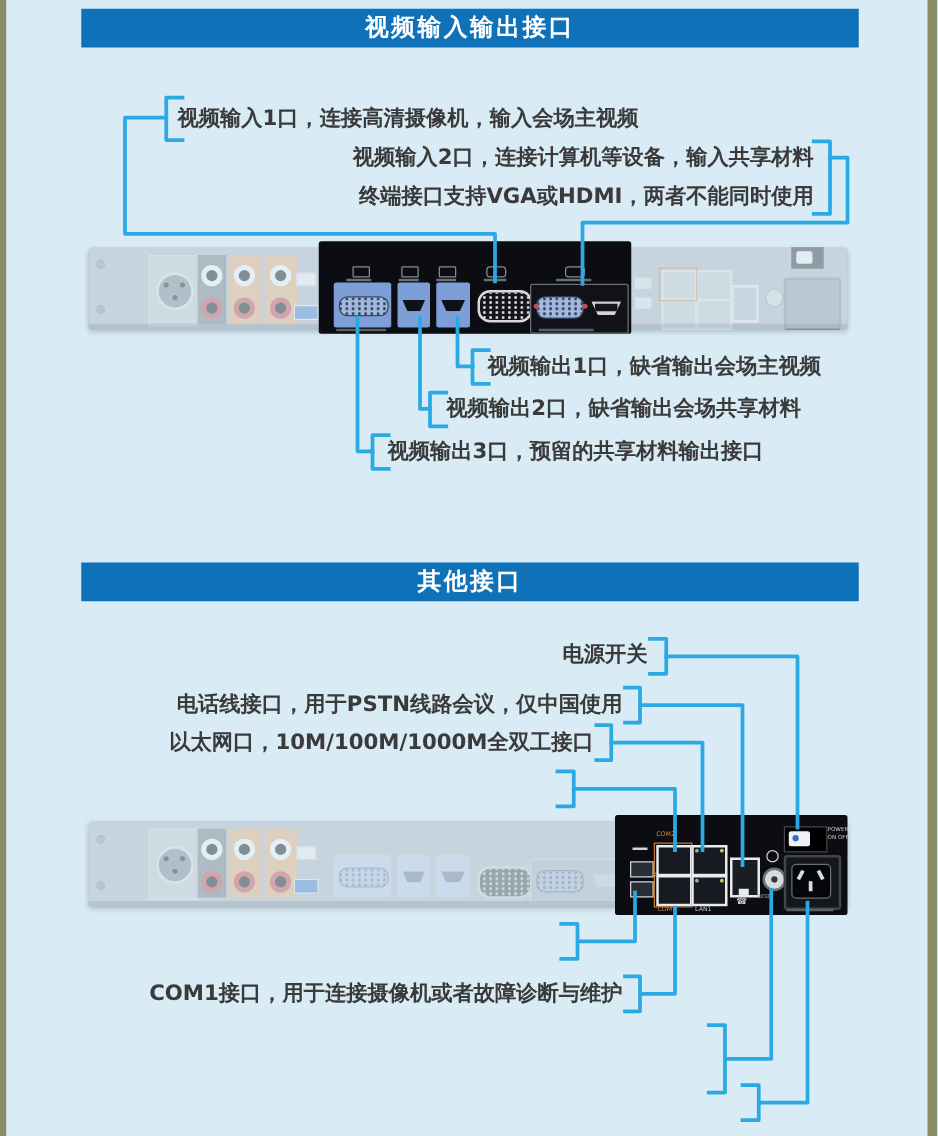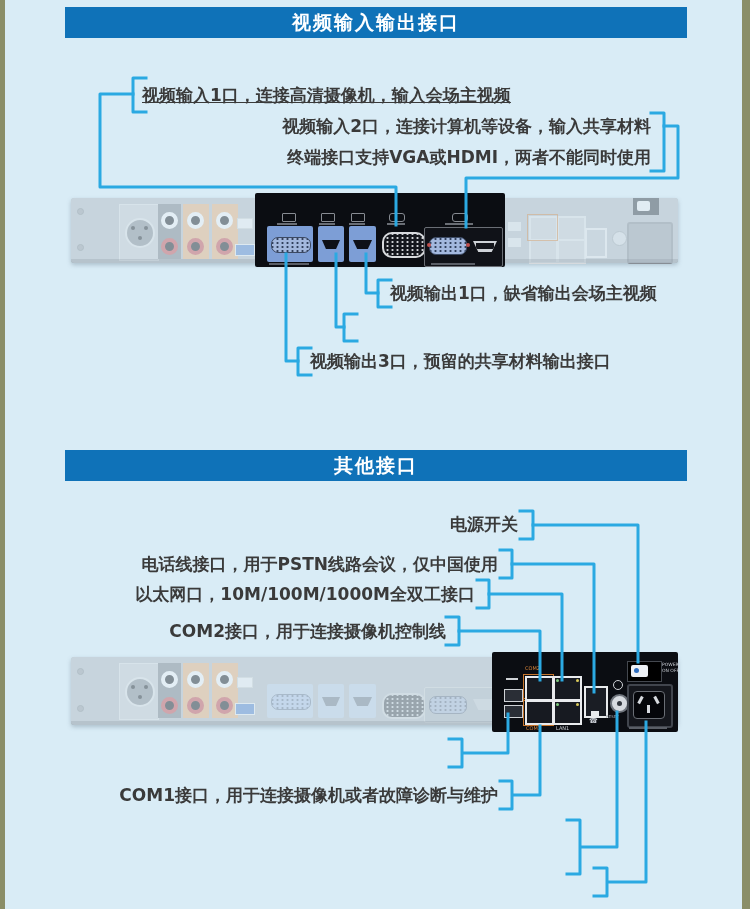--- a/index.html
+++ b/index.html
@@ -44,32 +44,32 @@
 </head>
 <body>
 
 <div class="page">
   <div class="edge" style="left:0;width:5px;"></div>
   <div class="edge" style="left:742px;width:8px;"></div>
 
   <div class="hdr" style="top:450px;">其他接口</div>
   <div class="hdr" style="top:7px;">视频输入输出接口</div>
 
-  <div class="lbl" style="left:142px;top:85px;text-decoration:underline;">视频输入1口，连接高清摄像机，输入会场主视频</div>
+  <div class="lbl" style="left:142px;top:85px;">视频输入1口，连接高清摄像机，输入会场主视频</div>
   <div class="lbl right" style="right:99px;top:111px;line-height:31px;">
     <div>视频输入2口，连接计算机等设备，输入共享材料</div>
     <div>终端接口支持VGA或HDMI，两者不能同时使用</div>
   </div>
   <div class="lbl" style="left:390px;top:283px;">视频输出1口，缺省输出会场主视频</div>
+  <div class="lbl" style="left:357px;top:317px;">视频输出2口，缺省输出会场共享材料</div>
   <div class="lbl" style="left:310px;top:351px;">视频输出3口，预留的共享材料输出接口</div>
 
   <div class="lbl right" style="right:232px;top:514px;">电源开关</div>
   <div class="lbl right" style="right:252px;top:554px;">电话线接口，用于PSTN线路会议，仅中国使用</div>
   <div class="lbl right" style="right:275px;top:584px;">以太网口，10M/100M/1000M全双工接口</div>
-  <div class="lbl right" style="right:304px;top:621px;">COM2接口，用于连接摄像机控制线</div>
   <div class="lbl right" style="right:252px;top:785px;">COM1接口，用于连接摄像机或者故障诊断与维护</div>
 
   <svg class="lines-svg" width="750" height="909">
     <g fill="none" stroke="#2BA9E2" stroke-width="3" stroke-linejoin="round" stroke-linecap="square">
 
       <path d="M146,78 L133,78 L133,112 L146,112"></path>
       <path d="M133,94 L100,94 L100,187 L396,187 L396,225"></path>
       <path d="M651,113 L664,113 L664,171 L651,171"></path>
       <path d="M664,126 L678,126 L678,178 L466,178 L466,227"></path>
       <path d="M366,254 L366,293 L378,293"></path>

